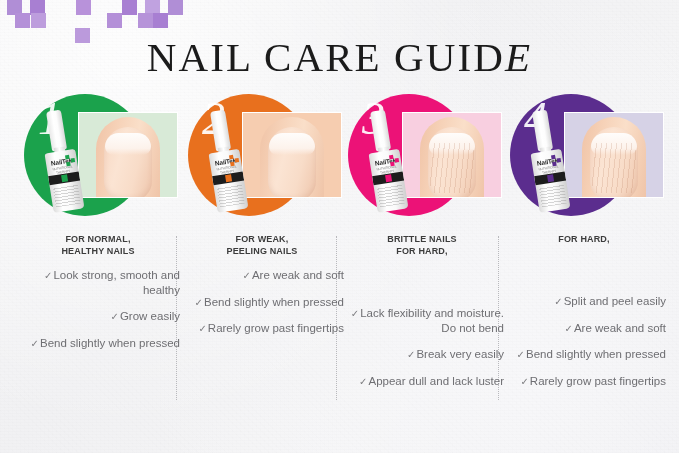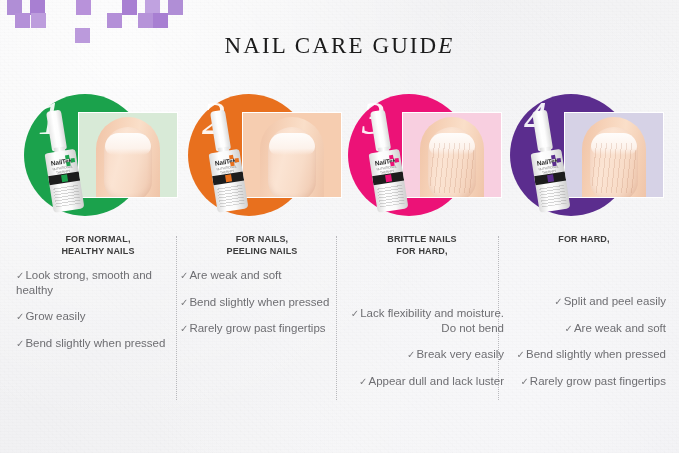--- a/index.html
+++ b/index.html
@@ -43,21 +43,21 @@
     width: 15px; height: 15px;
   }
 
   
   #title {
     position: absolute;
     left: 0; right: 0;
     top: 33px;
     text-align: center;
     font-family: "Liberation Serif", serif;
-    font-size: 23px;
+    font-size: 41px;
     letter-spacing: 2.1px;
     color: #1b1b1b;
     white-space: nowrap;
   }
   #title .tail {
     font-style: italic;
   }
 
   
   .panel {
@@ -241,20 +241,21 @@
     margin-top: 16px;
     text-align: center;
     font-size: 9px;
     font-weight: bold;
     color: #3c3c3c;
     line-height: 1.32;
     letter-spacing: 0.15px;
   }
   .bullets {
     margin-top: 10px;
+    text-align: right;
     color: #6e6e72;
     font-size: 11.5px;
     line-height: 1.28;
   }
   .panel-3 .bullets,
   .panel-4 .bullets { text-align: right; margin-top: 48px; }
   .bullet {
     margin-bottom: 12px;
   }
   .bullet .tick {
@@ -368,21 +369,21 @@
           <div class="swatch" style="left:25px;top:9px;background:#e8701e"></div>
           <div class="swatch" style="left:20px;top:12px;background:#e8701e"></div>
           <div class="band"></div>
           <div class="band-chip" style="background:#e8701e"></div>
           <div class="fineprint"></div>
         </div>
       </div>
     </div>
 
     <div class="heading">
-      <div>FOR NAILS,</div>
+      <div>FOR WEAK,</div>
       <div>PEELING NAILS</div>
     </div>
 
     <div class="bullets">
 
 
         <div class="bullet"><span class="tick">✓</span>Are weak and soft</div>
 
         <div class="bullet"><span class="tick">✓</span>Bend slightly when pressed</div>
 

